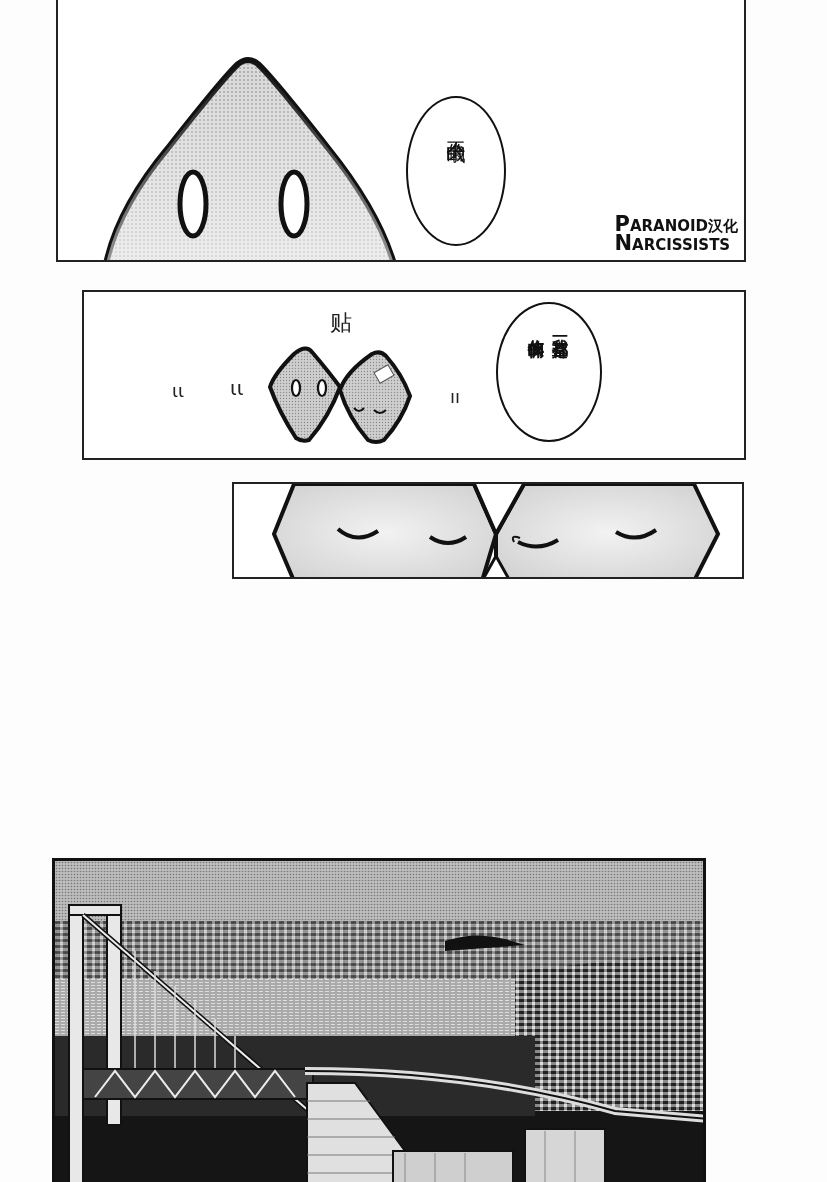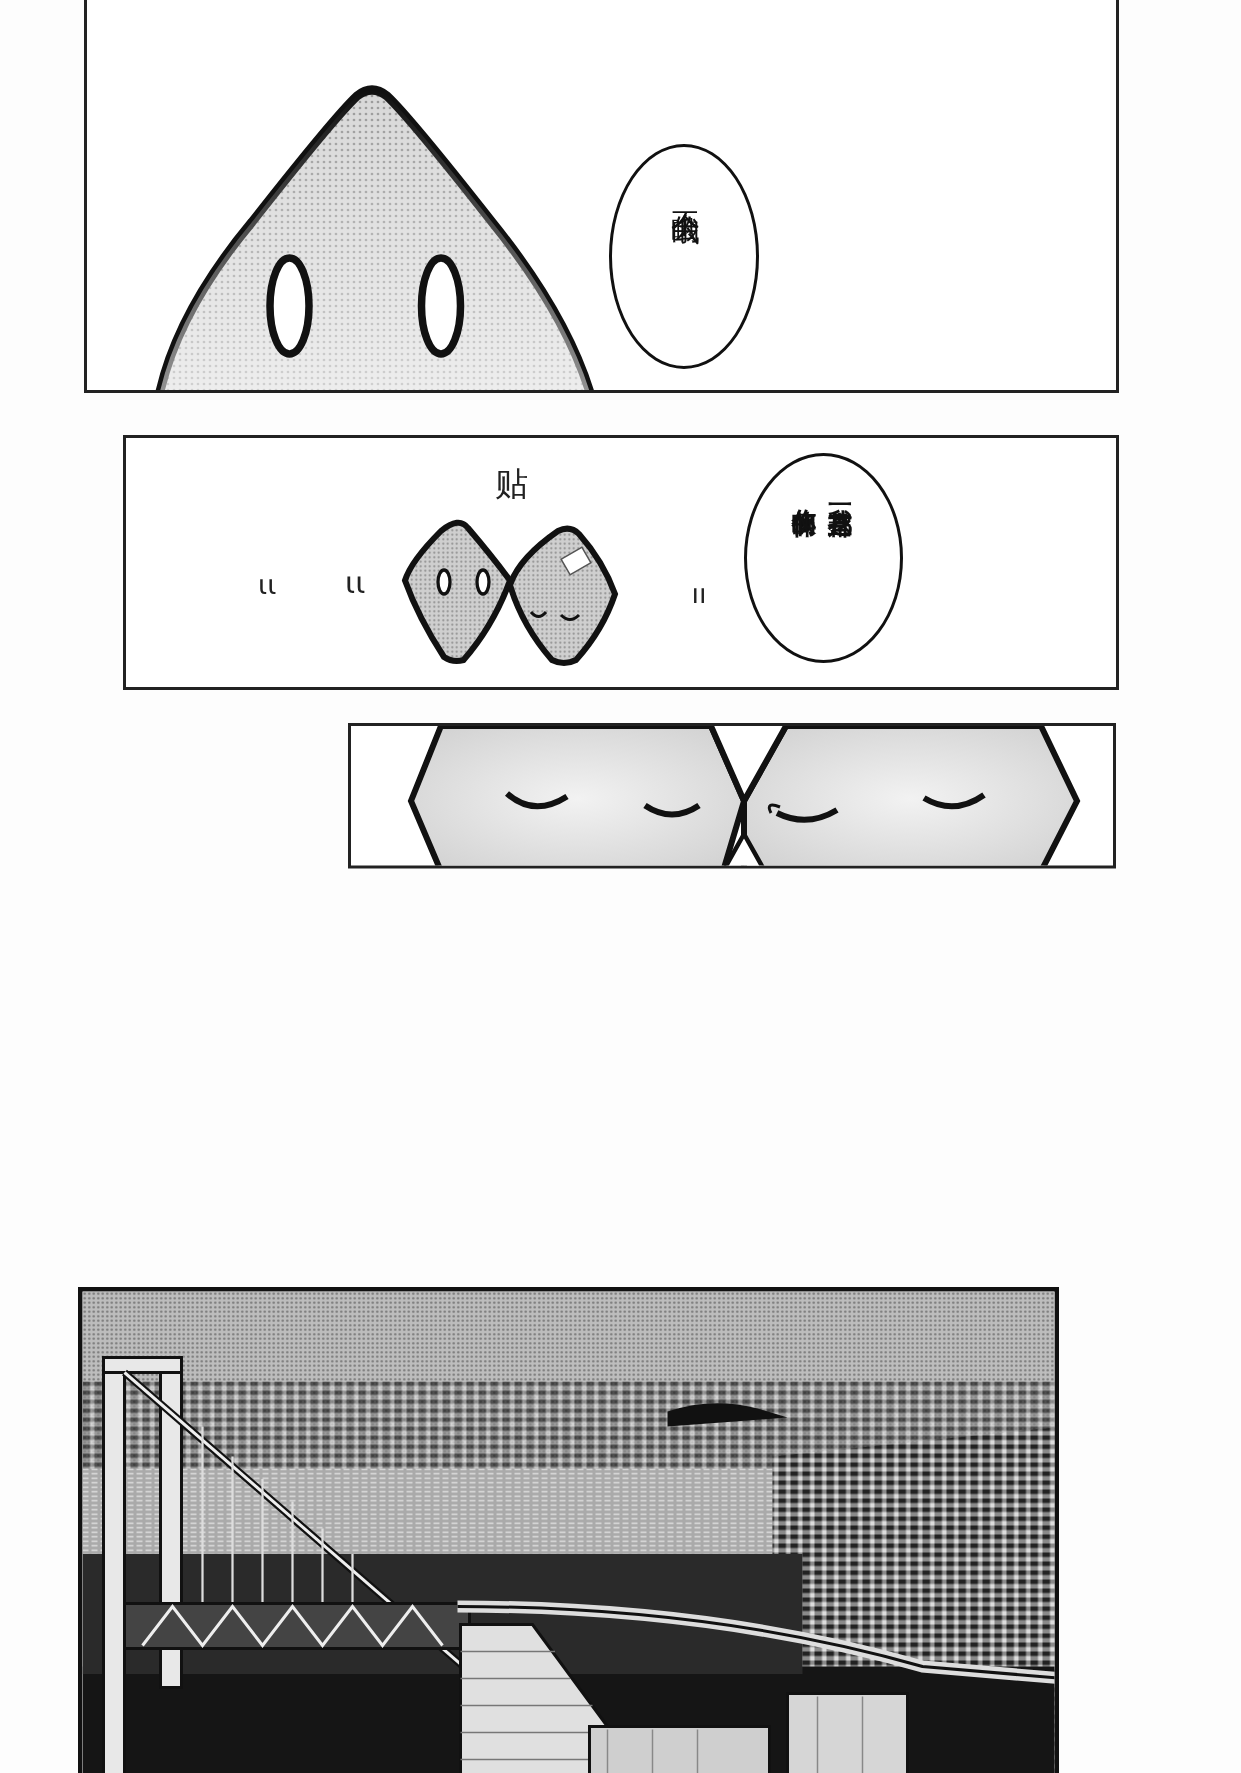--- a/index.html
+++ b/index.html
@@ -33,20 +33,24 @@
       </linearGradient>
     </defs>
     <path d="M48 266 Q 60 210 110 150 Q 165 80 180 66 Q 190 58 200 66 Q 215 80 270 150 Q 320 212 336 266 Z" fill="url(#dots)" stroke="#111" stroke-width="6"></path>
     <path d="M48 266 Q 60 210 110 150 Q 165 80 180 66 Q 190 58 200 66 Q 215 80 270 150 Q 320 212 336 266 Z" fill="url(#fadeG)"></path>
     <ellipse cx="135" cy="206" rx="13" ry="32" fill="#fff" stroke="#111" stroke-width="5"></ellipse>
     <ellipse cx="236" cy="206" rx="13" ry="32" fill="#fff" stroke="#111" stroke-width="5"></ellipse>
   </svg>
   <div class="bubble" style="left:348px; top:98px; width:100px; height:150px;">
     <span class="vtext" style="left:36px; top:28px;">不会的哦</span>
   </div>
+  <div class="watermark">
+    <div class="l1"><span class="big">P</span><span>ARANOID汉化</span></div>
+    <div class="l2"><span class="big">N</span><span>ARCISSISTS</span></div>
+  </div>
 </div>
 
 <div class="panel" style="left:82px; top:290px; width:664px; height:170px;">
   <svg width="664" height="170" viewBox="0 0 664 170">
     <defs>
       <pattern id="dots2" width="3" height="3" patternUnits="userSpaceOnUse">
         <rect width="3" height="3" fill="#cfcfcf"></rect>
         <circle cx="1.5" cy="1.5" r="0.7" fill="#8c8c8c"></circle>
       </pattern>
     </defs>
@@ -56,21 +60,21 @@
     <ellipse cx="238" cy="96" rx="4" ry="8" fill="#fff" stroke="#111" stroke-width="2.2"></ellipse>
 
     <path d="M256 98 Q 262 80 288 62 Q 296 58 302 64 Q 318 82 326 104 Q 318 128 300 148 Q 292 152 284 148 Q 264 125 256 98 Z" fill="url(#dots2)" stroke="#111" stroke-width="4"></path>
     <rect x="292" y="76" width="16" height="12" fill="#fff" stroke="#555" stroke-width="1" transform="rotate(-30 300 82)"></rect>
     <path d="M270 116 q 5 6 10 0" fill="none" stroke="#111" stroke-width="2"></path>
     <path d="M290 118 q 6 6 12 0" fill="none" stroke="#111" stroke-width="2"></path>
   </svg>
   <span class="sfx" style="left:246px; top:16px;">贴</span>
   <span class="sfx" style="left:88px; top:88px; font-size:18px;">ιι</span>
   <span class="sfx" style="left:146px; top:84px; font-size:20px;">ιι</span>
-  <span class="sfx" style="left:366px; top:94px; font-size:18px;margin-left:11px;">ıı</span>
+  <span class="sfx" style="left:366px; top:94px; font-size:18px;">ıı</span>
   <div class="bubble" style="left:412px; top:10px; width:106px; height:140px;">
     <span class="vtext" style="left:52px; top:22px; font-size:16px; line-height:20px; font-weight:bold;">我一直都是</span>
     <span class="vtext" style="left:28px; top:22px; font-size:16px; line-height:20px; font-weight:bold;">你的伙伴啊</span>
   </div>
 </div>
 
 <div class="panel" style="left:232px; top:482px; width:512px; height:97px;">
   <svg width="512" height="97" viewBox="0 0 512 97">
     <defs>
       <radialGradient id="soft" cx="0.5" cy="0.5" r="0.7">

